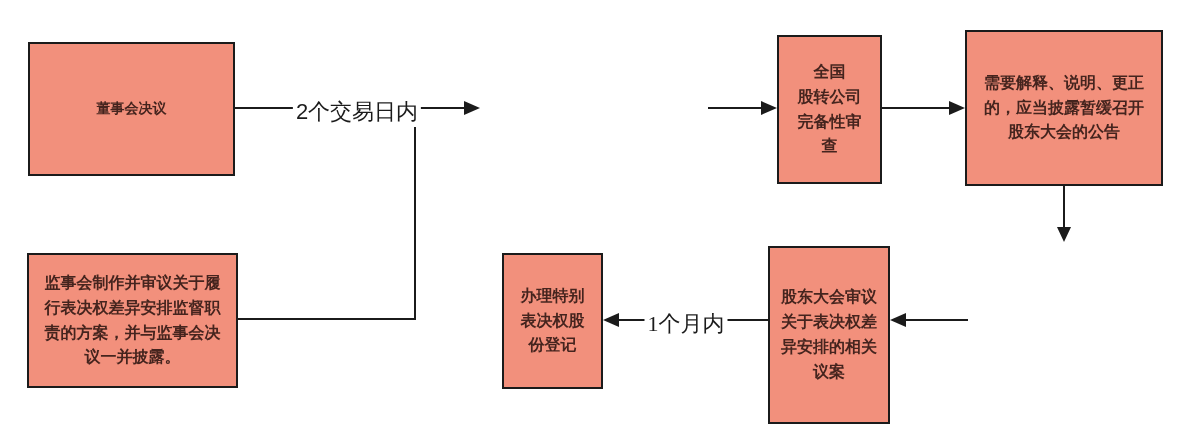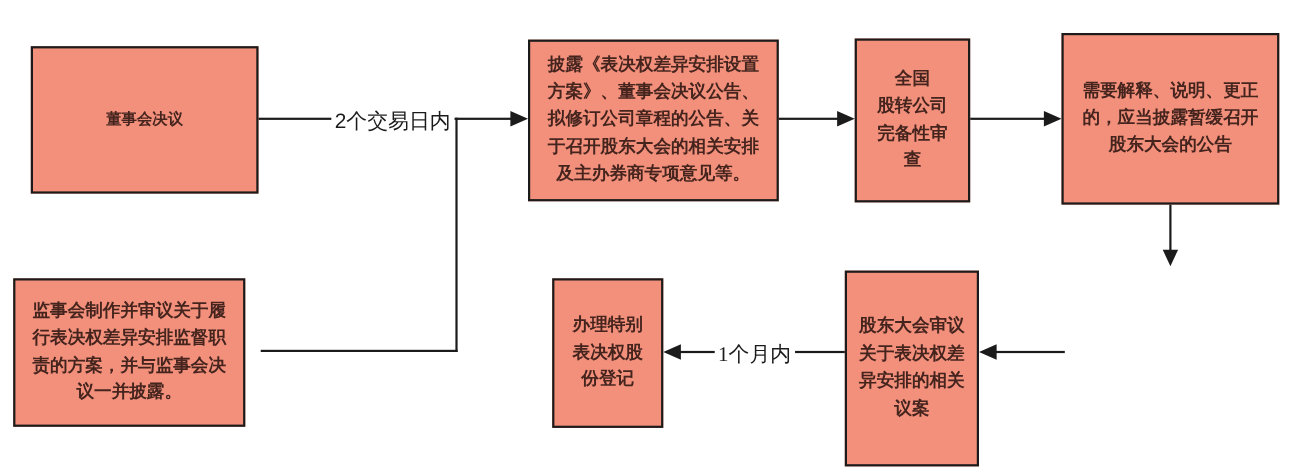--- a/index.html
+++ b/index.html
@@ -26,21 +26,21 @@
     text-align: center;
     color: var(--node-text, #45241e);
     font-weight: bold;
     font-size: 16px;
     line-height: 1.55;
   }
   .node .lbl { white-space: pre-line; }
 
   
   .n-board        { left: 28px;  top: 42px;  width: 207px; height: 134px; font-size: 14px; }
-  .n-supervisory  { left: 12px;  top: 253px; width: 211px; height: 135px; padding: 0 10px; }
+  .n-supervisory  { left: 27px;  top: 253px; width: 211px; height: 135px; padding: 0 10px; }
   .n-disclosure   { left: 480px; top: 36px;  width: 228px; height: 147px; padding: 0 12px; }
   .n-review       { left: 777px; top: 35px;  width: 105px; height: 149px; padding: 0 16px; }
   .n-explain      { left: 965px; top: 30px;  width: 198px; height: 156px; padding: 0 12px; }
   .n-correction   { left: 968px; top: 242px; width: 193px; height: 159px; padding: 0 11px; }
   .n-meeting      { left: 768px; top: 246px; width: 122px; height: 178px; padding: 0 6px; }
   .n-registration { left: 502px; top: 253px; width: 101px; height: 136px; padding: 0 16px; text-align: center; }
 
   
   .h-line { position: absolute; height: 2px; background: var(--line, #1b1b1b); }
   .v-line { position: absolute; width: 2px;  background: var(--line, #1b1b1b); }
@@ -76,21 +76,21 @@
   .a-into-explain    { left: 949px;  top: 101px; }
   .a-into-correction { left: 1057px; top: 227px; }
   .a-into-meeting    { left: 890px;  top: 313px; }
   .a-into-reg        { left: 603px;  top: 313px; }
 
   
   .edge-label {
     position: absolute;
     background: #ffffff;
     color: var(--line, #1b1b1b);
-    font-size: 19px;
+    font-size: 22px;
     font-weight: normal;
     padding: 0 3px;
     white-space: nowrap;
     transform: translateX(-50%);
   }
   .el-two-days  { left: 357px; top: 97px; }
   .el-one-month { left: 686px; top: 309px; font-family: Liberation Serif, serif; }
 </style>
 </head>
 <body>
@@ -98,23 +98,20 @@
 <div class="canvas">
 
   <div class="node n-board">
     <span class="lbl">董事会决议</span>
   </div>
 
   <div class="node n-supervisory">
     <span class="lbl">监事会制作并审议关于履行表决权差异安排监督职责的方案，并与监事会决议一并披露。</span>
   </div>
 
-  <div class="node n-disclosure">
-    <span class="lbl">披露《表决权差异安排设置方案》、董事会决议公告、拟修订公司章程的公告、关于召开股东大会的相关安排及主办券商专项意见等。</span>
-  </div>
 
   <div class="node n-review">
     <span class="lbl">全国
 股转公司完备性审查</span>
   </div>
 
   <div class="node n-explain">
     <span class="lbl">需要解释、说明、更正的，应当披露暂缓召开股东大会的公告</span>
   </div>
 

